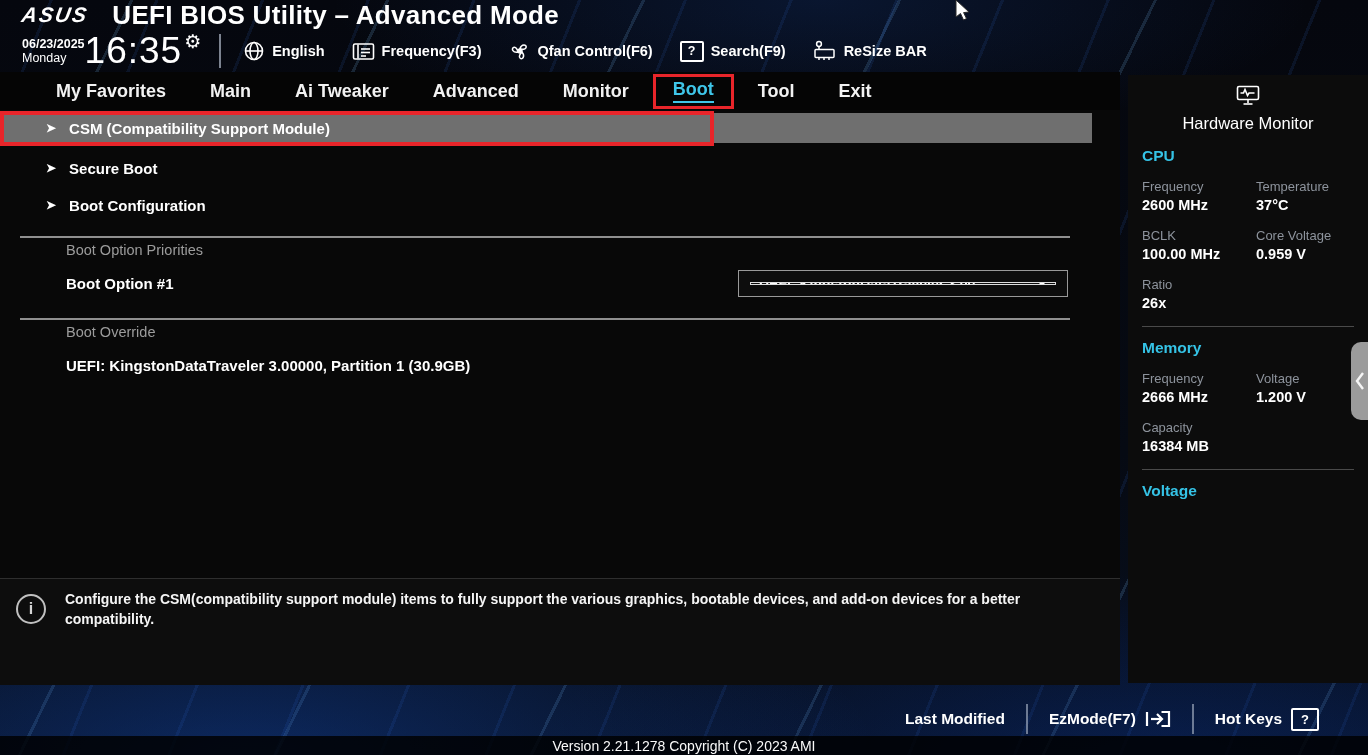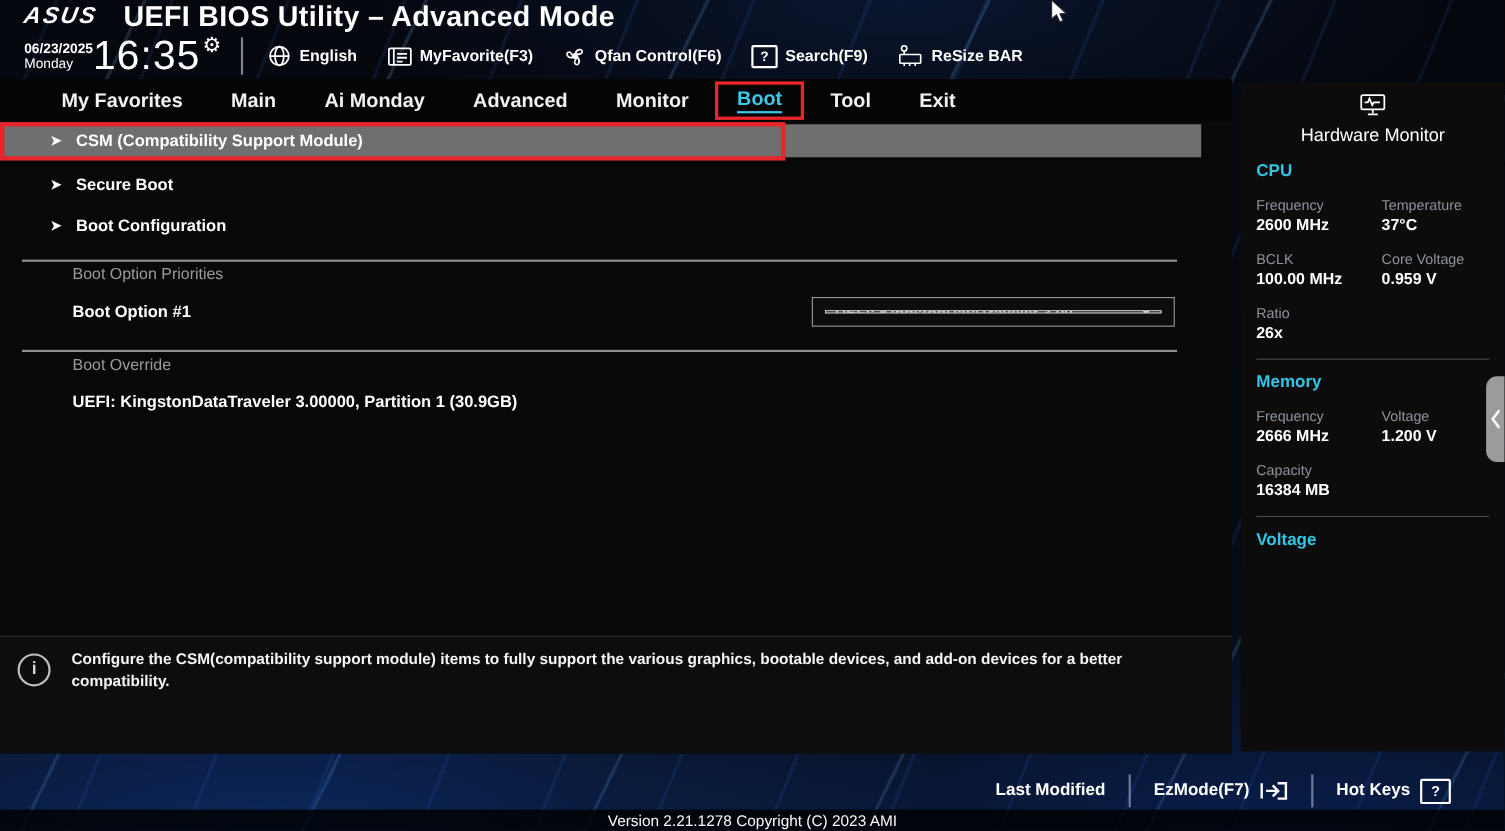--- a/index.html
+++ b/index.html
@@ -113,21 +113,21 @@
     </div>
 
     <div class="quick-item">
       <svg width="23" height="19" viewBox="0 0 23 19" fill="none" stroke="#fff" stroke-width="1.6">
         <rect x="1.5" y="2" width="20" height="15" rx="1.5"></rect>
           <line x1="6" y1="2.5" x2="6" y2="16.5"></line>
         <line x1="9" y1="7" x2="18" y2="7"></line>
           <line x1="9" y1="10.5" x2="18" y2="10.5"></line>
           <line x1="9" y1="14" x2="14" y2="14"></line>
       </svg>
-      <span>MyFavorite(F3)</span>
+      <span>Frequency(F3)</span>
     </div>
 
     <div class="quick-item">
       <svg width="22" height="22" viewBox="0 0 22 22" fill="none" stroke="#fff" stroke-width="1.5">
         <circle cx="11" cy="11" r="2" fill="#fff"></circle>
         <path d="M11 8.6 C 12.6 3.8, 17.6 4.4, 17.2 7.2 C 16.9 9.6, 13.4 9.6, 11 8.6 Z"></path>
         <path d="M11 8.6 C 12.6 3.8, 17.6 4.4, 17.2 7.2 C 16.9 9.6, 13.4 9.6, 11 8.6 Z" transform="rotate(120 11 11)"></path>
         <path d="M11 8.6 C 12.6 3.8, 17.6 4.4, 17.2 7.2 C 16.9 9.6, 13.4 9.6, 11 8.6 Z" transform="rotate(240 11 11)"></path>
       </svg>
       <span>Qfan Control(F6)</span>
@@ -153,21 +153,21 @@
 
   <div class="left-panel">
     <div class="tabbar">
       <div class="tab">
           <span class="tab-label">My Favorites</span>
         </div>
       <div class="tab">
           <span class="tab-label">Main</span>
         </div>
       <div class="tab">
-          <span class="tab-label">Ai Monday</span>
+          <span class="tab-label">Ai Tweaker</span>
         </div>
       <div class="tab">
           <span class="tab-label">Advanced</span>
         </div>
       <div class="tab">
           <span class="tab-label">Monitor</span>
         </div>
       <div class="tab active">
         <span class="tab-label">Boot</span>
         <div class="red-box"></div>

